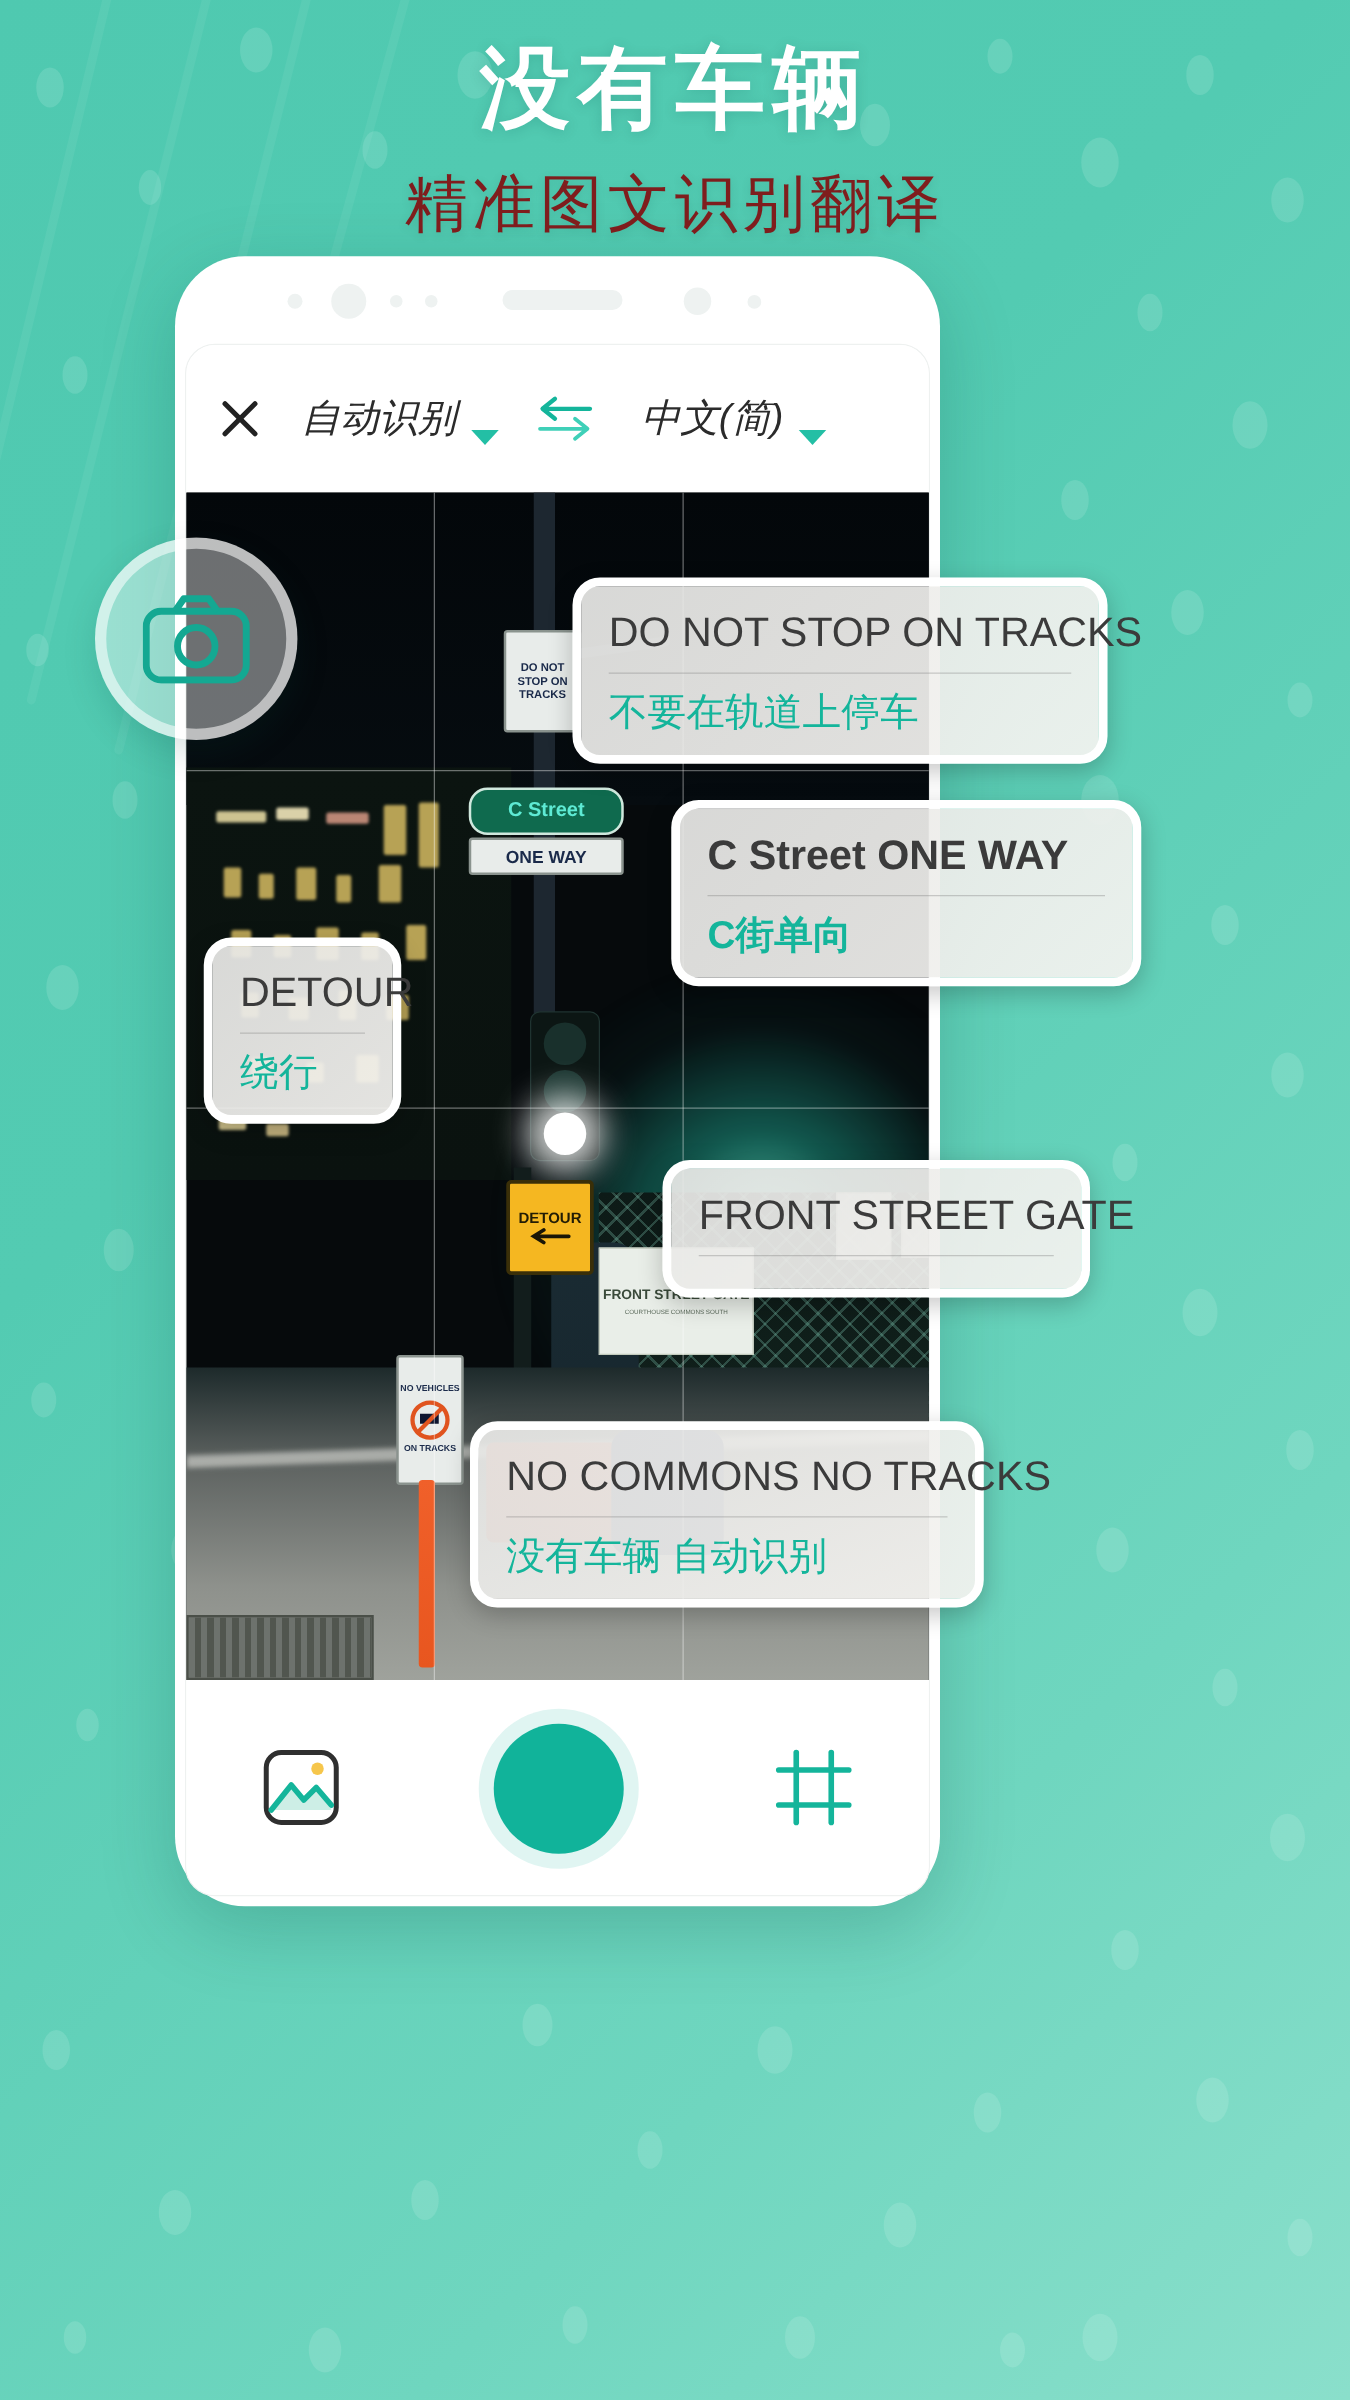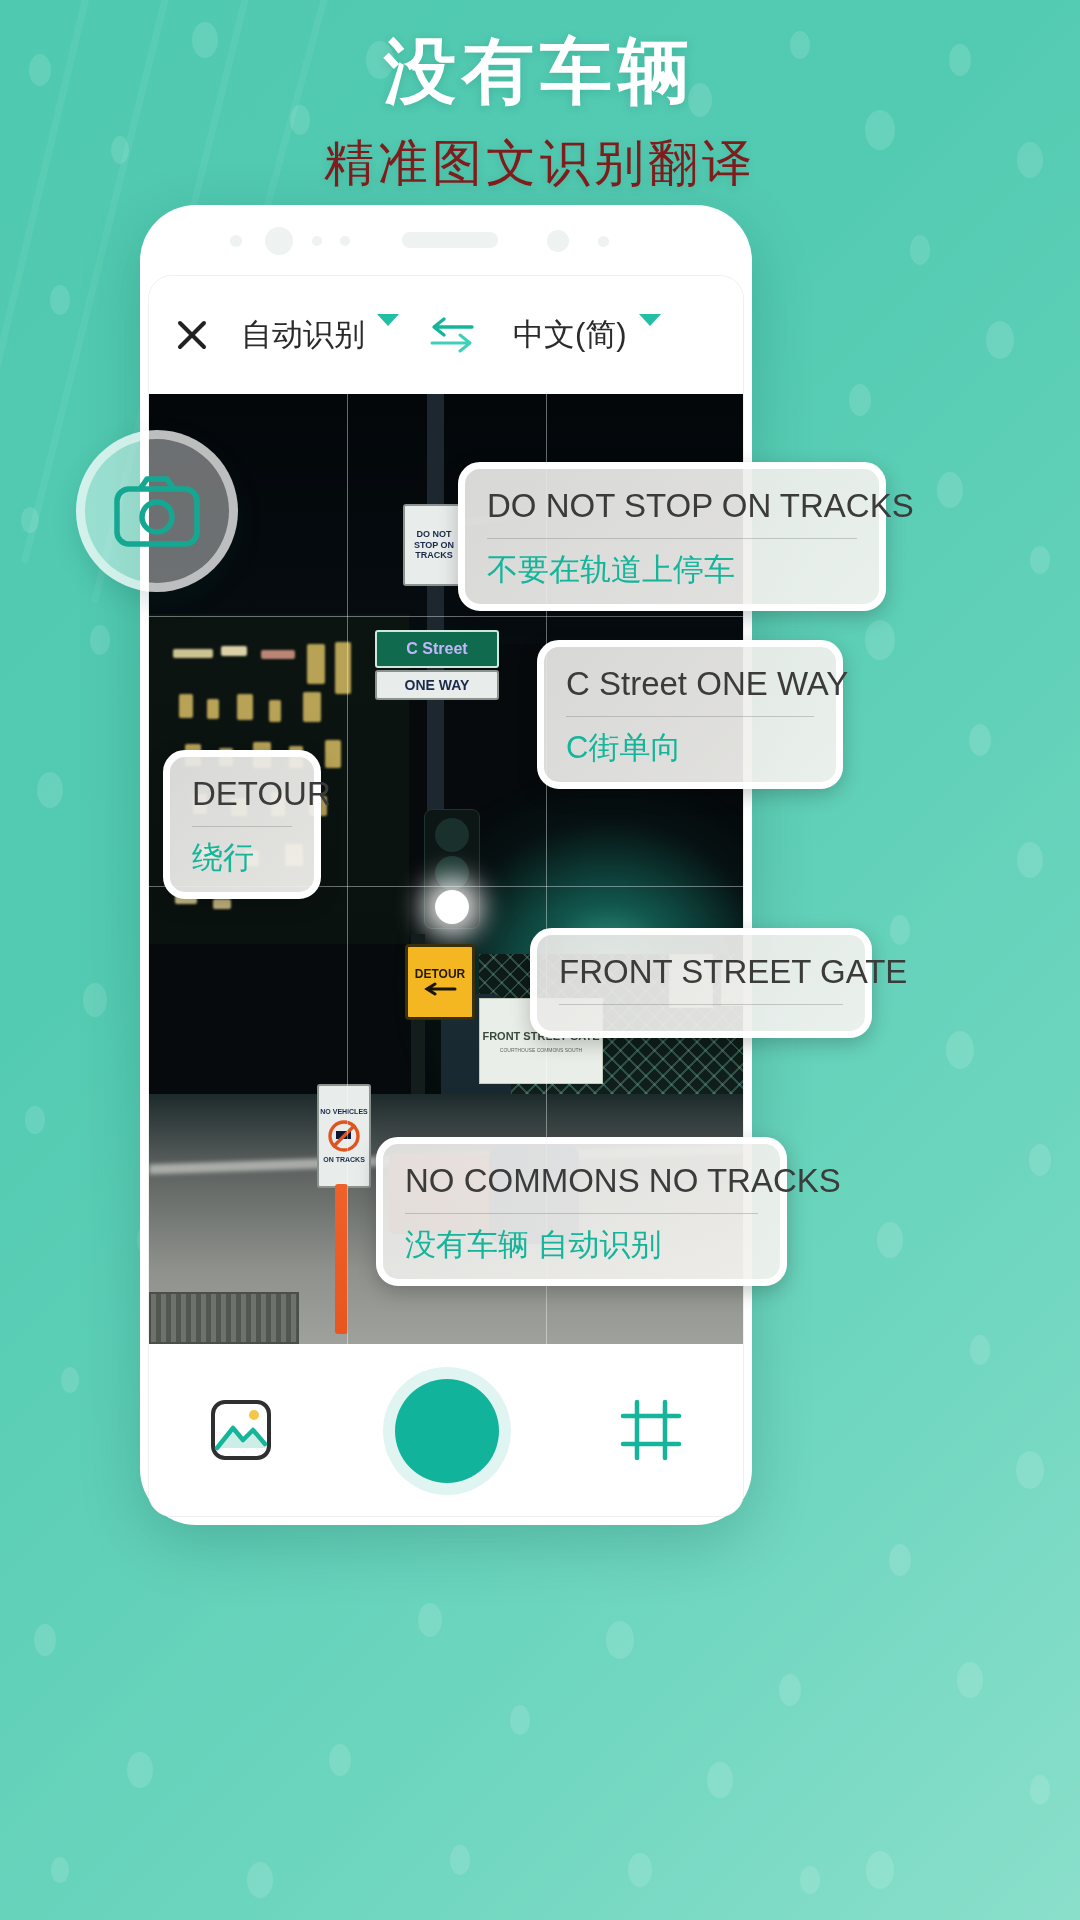--- a/index.html
+++ b/index.html
@@ -56,21 +56,21 @@
     border:1px solid #eef1f0;
   }
 
   
   #toolbar {
     position:absolute; top:0; left:0; width:596px; height:118px;
     display:flex; align-items:center; background:#fff;
     padding:0 16px;
   }
   #close-btn { width:54px; display:flex; align-items:center; justify-content:center; }
-  .lang-chip { display:flex; align-items:flex-start; gap:12px; }
+  .lang-chip { display:flex; align-items:flex-end; gap:12px;font-style:italic; }
   .lang-text { font-size:31px; color:#2b2b2b; white-space:nowrap; }
   .caret { width:0;height:0;border-left:11px solid transparent;border-right:11px solid transparent;border-top:12px solid #23bfa5; }
   #swap-btn { margin:0 20px; display:flex; align-items:center; justify-content:center; width:64px; }
   #src-lang { margin-left:22px; }
   #dst-lang { margin-left:10px; }
 
   
   #viewport {
     position:absolute; top:118px; left:0; width:596px; height:950px;
     overflow:hidden;
@@ -99,21 +99,21 @@
     background:
       repeating-linear-gradient(45deg, rgba(120,190,170,.30) 0 2px, transparent 2px 12px),
       repeating-linear-gradient(-45deg, rgba(120,190,170,.30) 0 2px, transparent 2px 12px),
       linear-gradient(180deg,#0d1a17,#13251f);
   }
   .sign {
     position:absolute; background:#e8ecea; border:2px solid #8a938e; border-radius:3px;
     display:flex; flex-direction:column; align-items:center; justify-content:center;
     font-size:9px; font-weight:bold; color:#1a2a4a; line-height:1.15; text-align:center;
   }
-  .sign-green { background:#0f6a4e; border-color:#cfe8dd; color:#c4b5fd; }
+  .sign-green { background:#0f6a4e; border-color:#cfe8dd; color:#5eead4;border-radius:15px; }
   .sign-yellow { background:#f5b721; border:3px solid #3a2f08; color:#221c05; border-radius:4px; }
   .trafficlight { position:absolute; left:275px; top:415px; width:56px; height:120px;
       background:#0c1614; border-radius:8px; border:1px solid #1f3330; }
   .tl-lamp { position:absolute; left:50%; transform:translateX(-50%); width:34px; height:34px; border-radius:50%; }
   .ped-pole { position:absolute; left:262px; top:540px; width:14px; height:350px; background:#121d1c; }
   .orange-post { position:absolute; left:186px; top:790px; width:13px; height:150px;
       background:linear-gradient(180deg,#f0602a,#e8561f); border-radius:3px; }
   .person { position:absolute; left:292px; top:600px; width:70px; height:300px;
       background:linear-gradient(180deg,#1a2b33,#14232a); border-radius:20px 20px 6px 6px; filter:blur(.4px); }
   .grate { position:absolute; left:0; top:898px; width:150px; height:52px;
@@ -418,21 +418,21 @@
     <circle cx="43" cy="42" r="15" fill="none" stroke="#14a892" stroke-width="5.5"></circle>
   </svg>
 </div>
 
 <div class="tcard" style="left:458px;top:462px;width:428px;">
   <div class="src">DO NOT STOP ON TRACKS</div>
   <div class="rule"></div>
   <div class="dst">不要在轨道上停车</div>
 </div>
 
-<div class="tcard" style="left:537px;top:640px;width:306px;">
+<div class="tcard" style="left:537px;top:640px;width:376px;font-weight:bold;">
   <div class="src">C Street    ONE WAY</div>
   <div class="rule"></div>
   <div class="dst">C街单向</div>
 </div>
 
 <div class="tcard" style="left:163px;top:750px;width:158px;">
   <div class="src">DETOUR</div>
   <div class="rule"></div>
   <div class="dst">绕行</div>
 </div>

